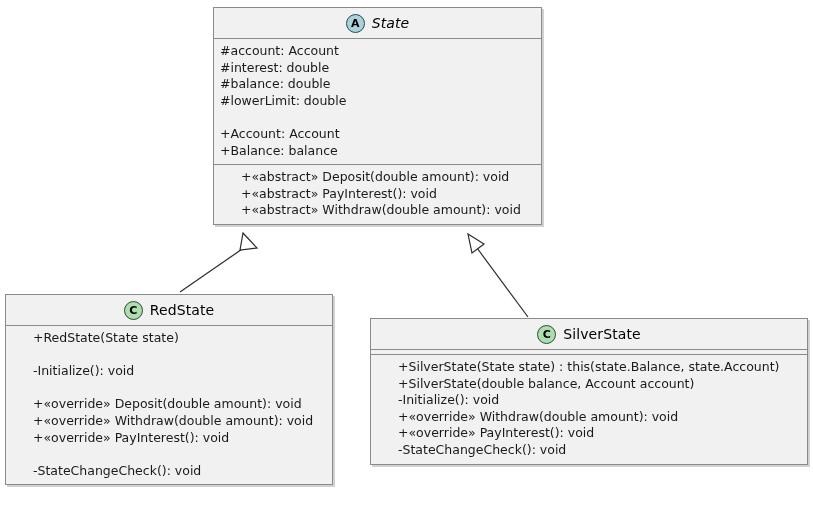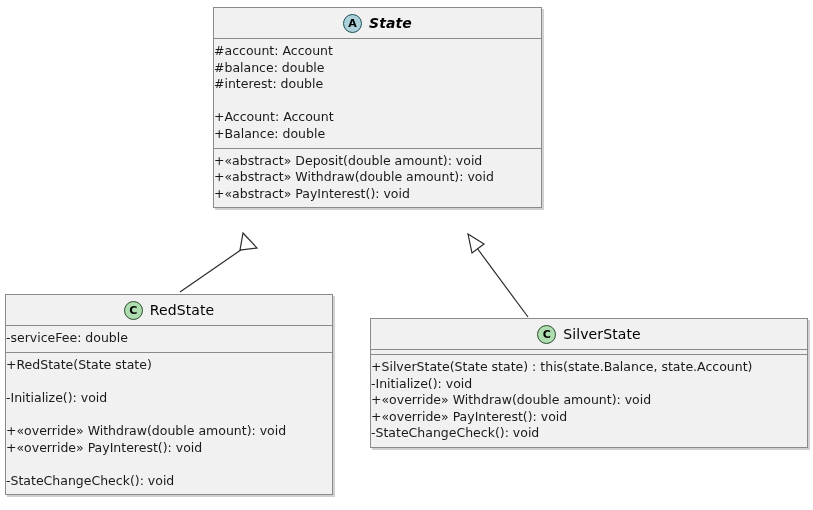--- a/index.html
+++ b/index.html
@@ -58,29 +58,29 @@
     background: #aeddaf;
     border: 1.4px solid #2a4d2b;
   }
   .class-title {
     font-size: 14px;
     color: #000000;
     letter-spacing: 0.1px;
   }
   .class-title.italic {
     font-style: italic;
-    font-weight: bold;
   }
   .uml-section {
     box-sizing: border-box;
-    padding: 4px 6px 5px 0;
+    padding: 4px 6px 5px 6px;
     border-bottom: 1px solid #8a8a8a;
   }
   .uml-section.last {
     border-bottom: none;
+    margin-left: 21px;
   }
   .uml-section.empty-pad {
     padding: 0;
     height: 5px;
   }
   .member {
     font-size: 12.5px;
     line-height: 16.6px;
     color: #1a1a1a;
     white-space: pre;
@@ -119,61 +119,61 @@
     <polygon class="arrow-head" points="468,234 484,244 472,253"></polygon>
   </svg>
 
   <div class="uml-class" style="left:213px; top:7px; width:329px;">
     <div class="uml-header">
       <span class="stereo-icon icon-abstract">A</span>
       <span class="class-title italic">State</span>
     </div>
     <div class="uml-section">
       <div class="member">#account: Account</div>
+      <div class="member">#interest: double</div>
       <div class="member">#balance: double</div>
-      <div class="member">#interest: double</div>
+      <div class="member">#lowerLimit: double</div>
       <div class="member blank"></div>
       <div class="member">+Account: Account</div>
-      <div class="member">+Balance: double</div>
+      <div class="member">+Balance: balance</div>
     </div>
     <div class="uml-section last">
       <div class="member">+«abstract» Deposit(double amount): void</div>
+      <div class="member">+«abstract» PayInterest(): void</div>
       <div class="member">+«abstract» Withdraw(double amount): void</div>
-      <div class="member">+«abstract» PayInterest(): void</div>
     </div>
   </div>
 
   <div class="uml-class" style="left:5px; top:294px; width:328px;">
     <div class="uml-header">
       <span class="stereo-icon icon-class">C</span>
       <span class="class-title">RedState</span>
     </div>
-    <div class="uml-section">
-      <div class="member">-serviceFee: double</div>
-    </div>
     <div class="uml-section last">
       <div class="member">+RedState(State state)</div>
       <div class="member blank"></div>
       <div class="member">-Initialize(): void</div>
       <div class="member blank"></div>
+      <div class="member">+«override» Deposit(double amount): void</div>
       <div class="member">+«override» Withdraw(double amount): void</div>
       <div class="member">+«override» PayInterest(): void</div>
       <div class="member blank"></div>
       <div class="member">-StateChangeCheck(): void</div>
     </div>
   </div>
 
   <div class="uml-class" style="left:370px; top:318px; width:438px;">
     <div class="uml-header">
       <span class="stereo-icon icon-class">C</span>
       <span class="class-title">SilverState</span>
     </div>
     <div class="uml-section empty-pad"></div>
     <div class="uml-section last">
       <div class="member">+SilverState(State state) : this(state.Balance, state.Account)</div>
+      <div class="member">+SilverState(double balance, Account account)</div>
       <div class="member">-Initialize(): void</div>
       <div class="member">+«override» Withdraw(double amount): void</div>
       <div class="member">+«override» PayInterest(): void</div>
       <div class="member">-StateChangeCheck(): void</div>
     </div>
   </div>
 
 </div>
 
 </body></html>

